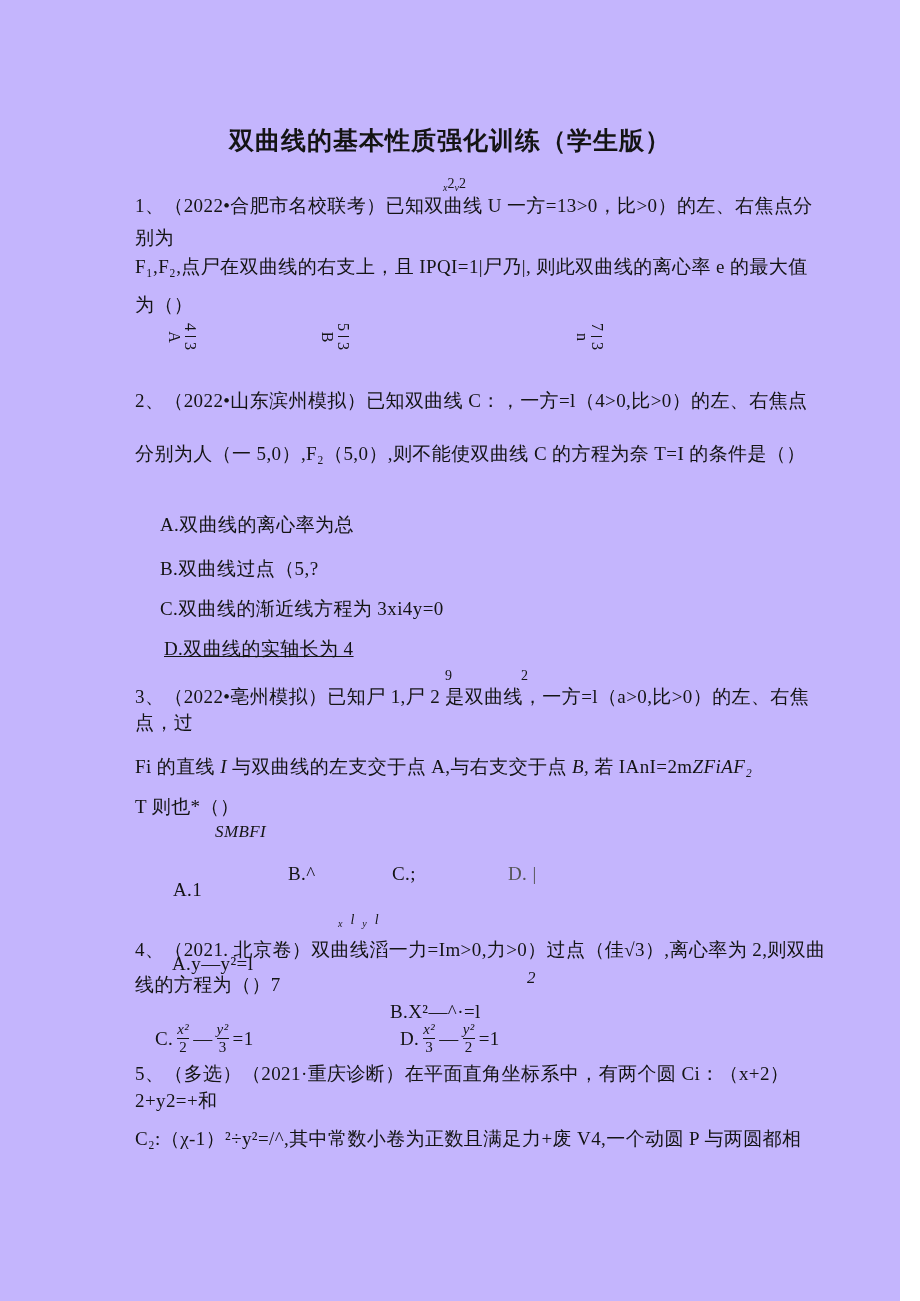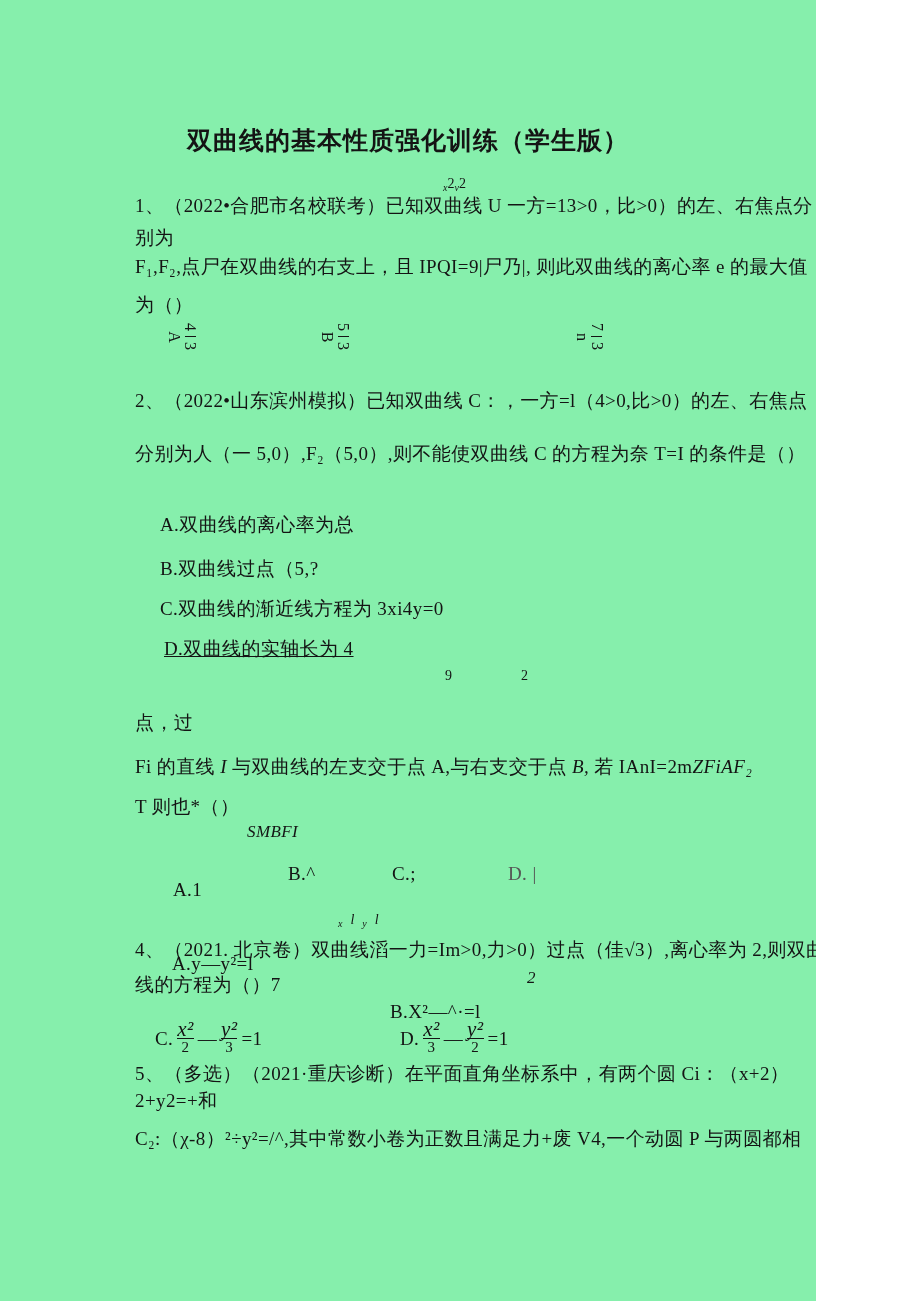--- a/index.html
+++ b/index.html
@@ -1,53 +1,53 @@
 <!DOCTYPE html>
 <html><head>
 <meta charset="utf-8">
 <style>
   html,body{margin:0;padding:0;background:#ffffff;}
   .page{
-    position:relative;width:816px;height:1301px;background:#86efac;
+    position:relative;width:900px;height:1301px;background:#c4b5fd;
     font-family:"Liberation Serif","DejaVu Serif",serif;
     color:#141414;font-size:19px;overflow:hidden;
   }
   .title{
     position:absolute;left:0;top:124px;width:100%;text-align:center;
     font-size:25px;font-weight:600;letter-spacing:1px;margin:0;
   }
   .line{position:absolute;white-space:nowrap;line-height:24px;letter-spacing:0.4px;}
   .it{font-style:italic;}
   .supline{position:absolute;font-size:14px;white-space:nowrap;}
   .supline .lowc{font-size:10px;vertical-align:-3px;font-style:italic;}
   
   .rot-opt{position:absolute;display:flex;align-items:flex-end;gap:5px;}
   .rot-letter{transform:rotate(90deg);font-size:16px;display:inline-block;margin-bottom:7px;}
   .rot-frac{display:inline-flex;flex-direction:column;align-items:center;}
   .rot-frac .rd{transform:rotate(90deg);font-size:16px;line-height:14px;display:inline-block;}
   .rot-frac .rbar{width:11px;border-top:1.6px solid #141414;margin:2px 0;}
   
   .opt-frac{display:flex;align-items:center;gap:3px;}
   .frac{display:inline-flex;flex-direction:column;align-items:center;margin:0 1px;}
-  .frac .num{font-size:21px;line-height:15px;font-style:italic;}
+  .frac .num{font-size:15px;line-height:15px;font-style:italic;}
   .frac .fbar{align-self:stretch;border-top:1.6px solid #141414;margin:1px 0;}
   .frac .den{font-size:15px;line-height:15px;}
   .thinbar{color:#555;}
 </style>
 </head>
 <body>
 
 <div class="page">
 
   <h1 class="title">双曲线的基本性质强化训练（学生版）</h1>
 
   <div class="supline" style="left:443px;top:176px;"><span class="lowc">x</span><span>2</span><span class="lowc">v</span><span>2</span></div>
   <div class="line" style="left:135px;top:194px;">1、（2022•合肥市名校联考）已知双曲线 U 一方=13&gt;0，比&gt;0）的左、右焦点分</div>
   <div class="line" style="left:135px;top:226px;">别为</div>
-  <div class="line" style="left:135px;top:255px;">F₁,F₂,点尸在双曲线的右支上，且 IPQI=9|尸乃|, 则此双曲线的离心率 e 的最大值</div>
+  <div class="line" style="left:135px;top:255px;">F₁,F₂,点尸在双曲线的右支上，且 IPQI=1|尸乃|, 则此双曲线的离心率 e 的最大值</div>
   <div class="line" style="left:135px;top:293px;">为（）</div>
 
   <div class="rot-opt" style="left:168px;top:320px;">
     <span class="rot-letter">A</span>
     <span class="rot-frac">
         <span class="rd">4</span>
         <span class="rbar"></span>
         <span class="rd">3</span>
       </span>
   </div>
@@ -70,24 +70,25 @@
 
   <div class="line" style="left:135px;top:389px;">2、（2022•山东滨州模拟）已知双曲线 C：，一方=l（4&gt;0,比&gt;0）的左、右焦点</div>
   <div class="line" style="left:135px;top:442px;">分别为人（一 5,0）,F₂（5,0）,则不能使双曲线 C 的方程为奈 T=I 的条件是（）</div>
   <div class="line" style="left:160px;top:502px;margin-top:11px;">A.双曲线的离心率为总</div>
   <div class="line" style="left:160px;top:557px;">B.双曲线过点（5,?</div>
   <div class="line" style="left:160px;top:597px;">C.双曲线的渐近线方程为 3xi4y=0</div>
   <div class="line" style="left:164px;top:637px;text-decoration:underline;">D.双曲线的实轴长为 4</div>
 
   <div class="supline" style="left:445px;top:668px;">9</div>
   <div class="supline" style="left:521px;top:668px;">2</div>
+  <div class="line" style="left:135px;top:685px;">3、（2022•亳州模拟）已知尸 1,尸 2 是双曲线，一方=l（a&gt;0,比&gt;0）的左、右焦</div>
   <div class="line" style="left:135px;top:711px;">点，过</div>
   <div class="line" style="left:135px;top:755px;"><span>Fi 的直线 </span><span class="it">I</span><span> 与双曲线的左支交于点 A,与右支交于点 </span><span class="it">B,</span><span> 若 IAnI=2m</span><span class="it">ZFiAF₂</span></div>
   <div class="line" style="left:135px;top:795px;">T 则也*（）</div>
-  <div class="line it" style="left:215px;top:820px;font-size:17px;margin-left:32px;">SMBFI</div>
+  <div class="line it" style="left:215px;top:820px;font-size:17px;">SMBFI</div>
   <div class="line" style="left:173px;top:862px;margin-top:16px;">A.1</div>
   <div class="line" style="left:288px;top:862px;">B.^</div>
   <div class="line" style="left:392px;top:862px;">C.;</div>
   <div class="line thinbar" style="left:508px;top:862px;">D. |</div>
 
   <div class="supline it" style="left:338px;top:912px;letter-spacing:8px;"><span class="lowc">x</span><span>l</span><span class="lowc">y</span><span>l</span></div>
   <div class="line" style="left:135px;top:938px;">4、（2021. 北京卷）双曲线滔一力=Im&gt;0,力&gt;0）过点（佳√3）,离心率为 2,则双曲</div>
   <div class="line" style="left:135px;top:973px;text-align:center;">线的方程为（）7</div>
   <div class="line it" style="left:527px;top:966px;font-size:17px;">2</div>
   <div class="line" style="left:172px;top:952px;">A.y—y²=l</div>
@@ -119,15 +120,15 @@
     <span class="frac">
         <span class="num">y²</span>
         <span class="fbar"></span>
         <span class="den">2</span>
       </span>
     <span>=1</span>
   </div>
 
   <div class="line" style="left:135px;top:1062px;">5、（多选）（2021·重庆诊断）在平面直角坐标系中，有两个圆 Ci：（x+2）</div>
   <div class="line" style="left:135px;top:1089px;">2+y2=+和</div>
-  <div class="line" style="left:135px;top:1127px;">C₂:（χ-8）²÷y²=/^,其中常数小卷为正数且满足力+废 V4,一个动圆 P 与两圆都相</div>
+  <div class="line" style="left:135px;top:1127px;">C₂:（χ-1）²÷y²=/^,其中常数小卷为正数且满足力+废 V4,一个动圆 P 与两圆都相</div>
 
 </div>
 
 </body></html>

